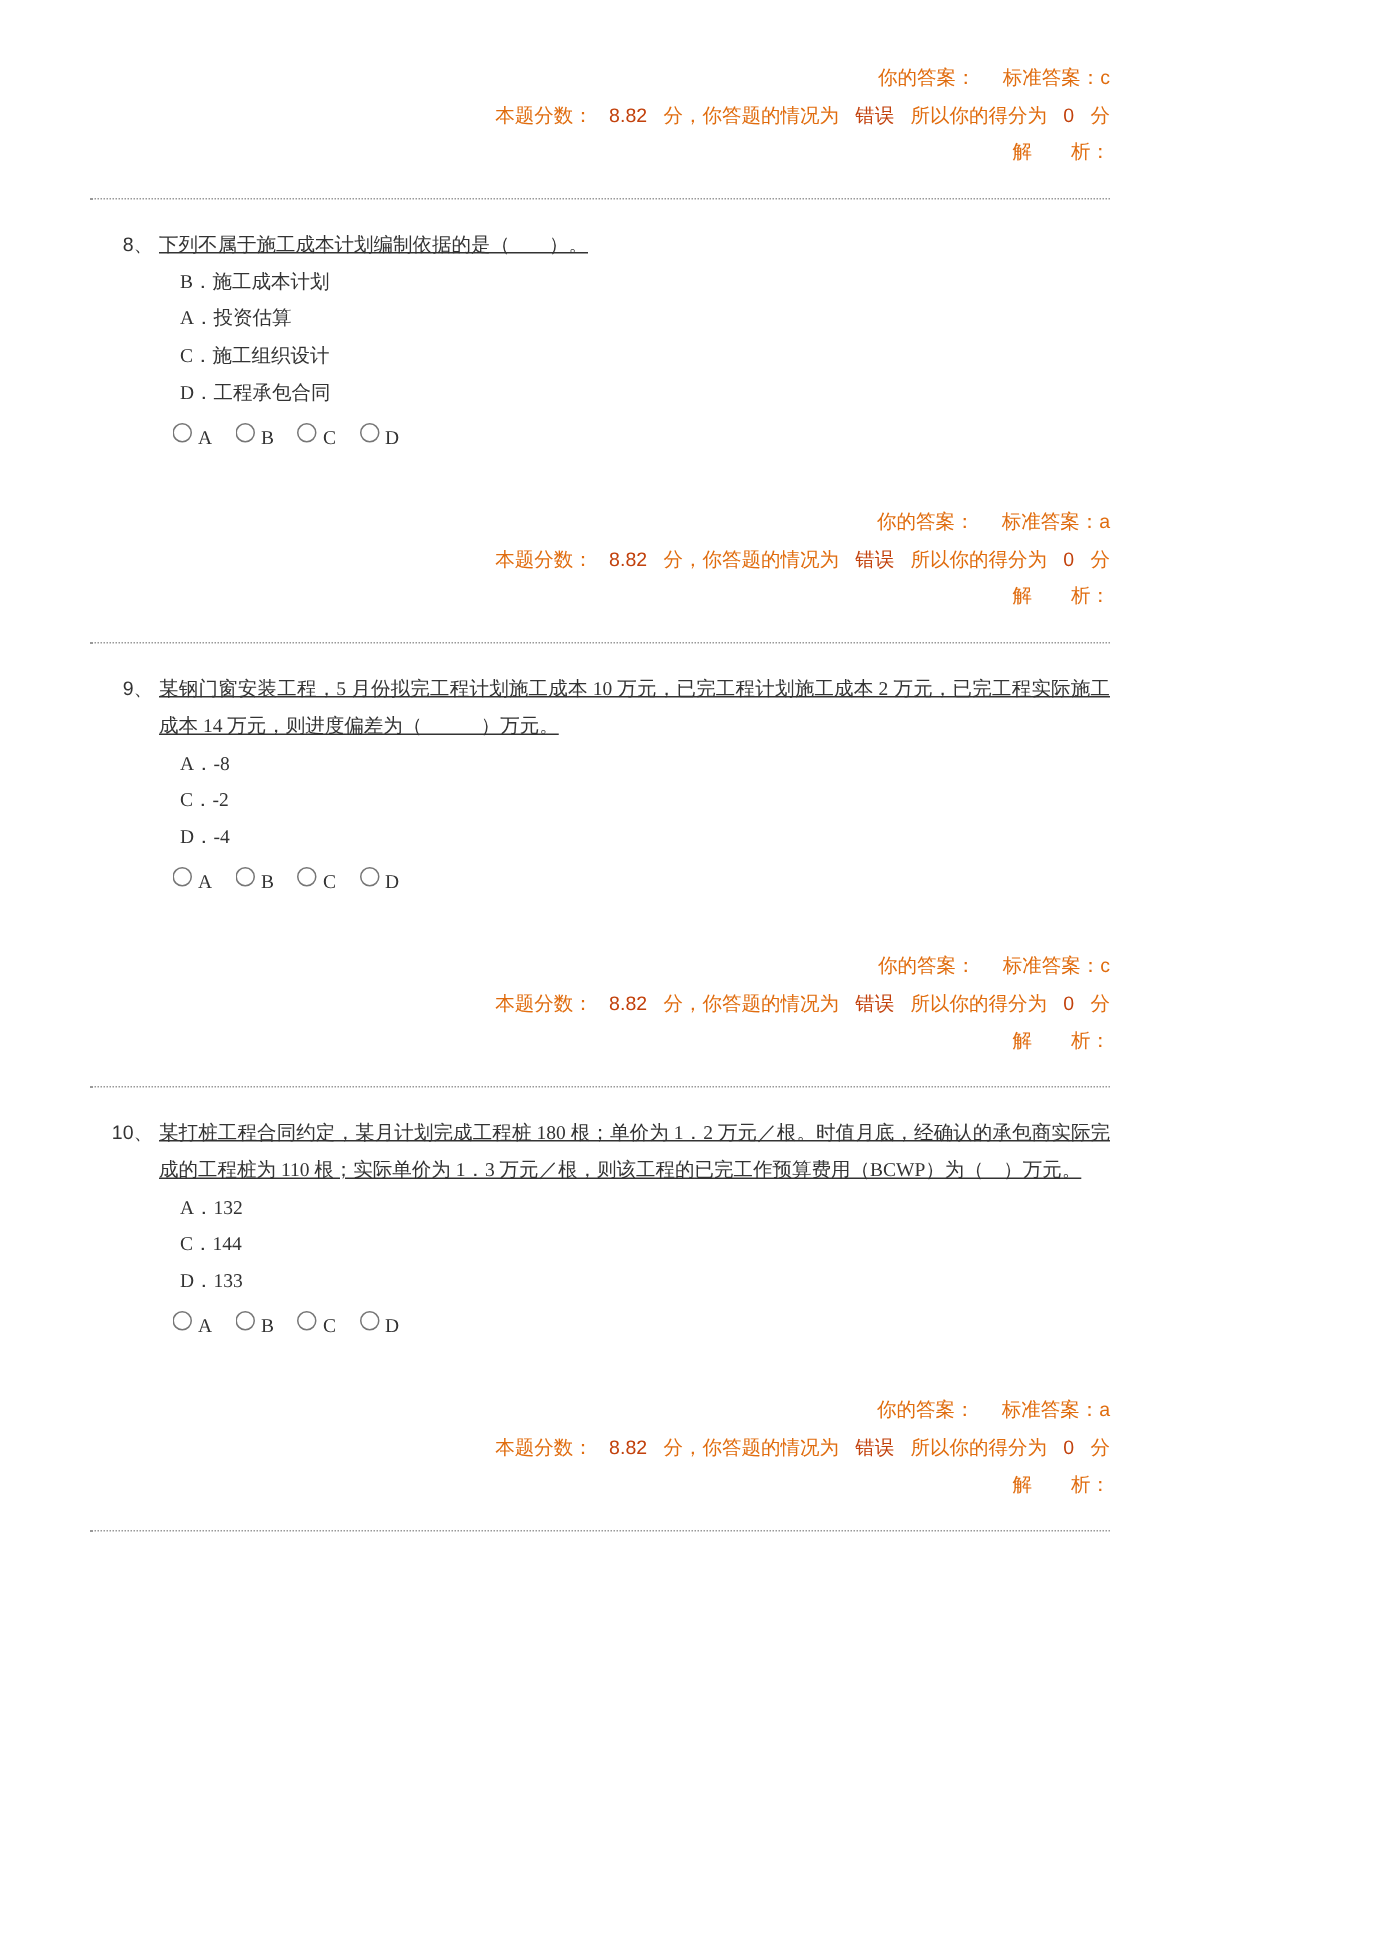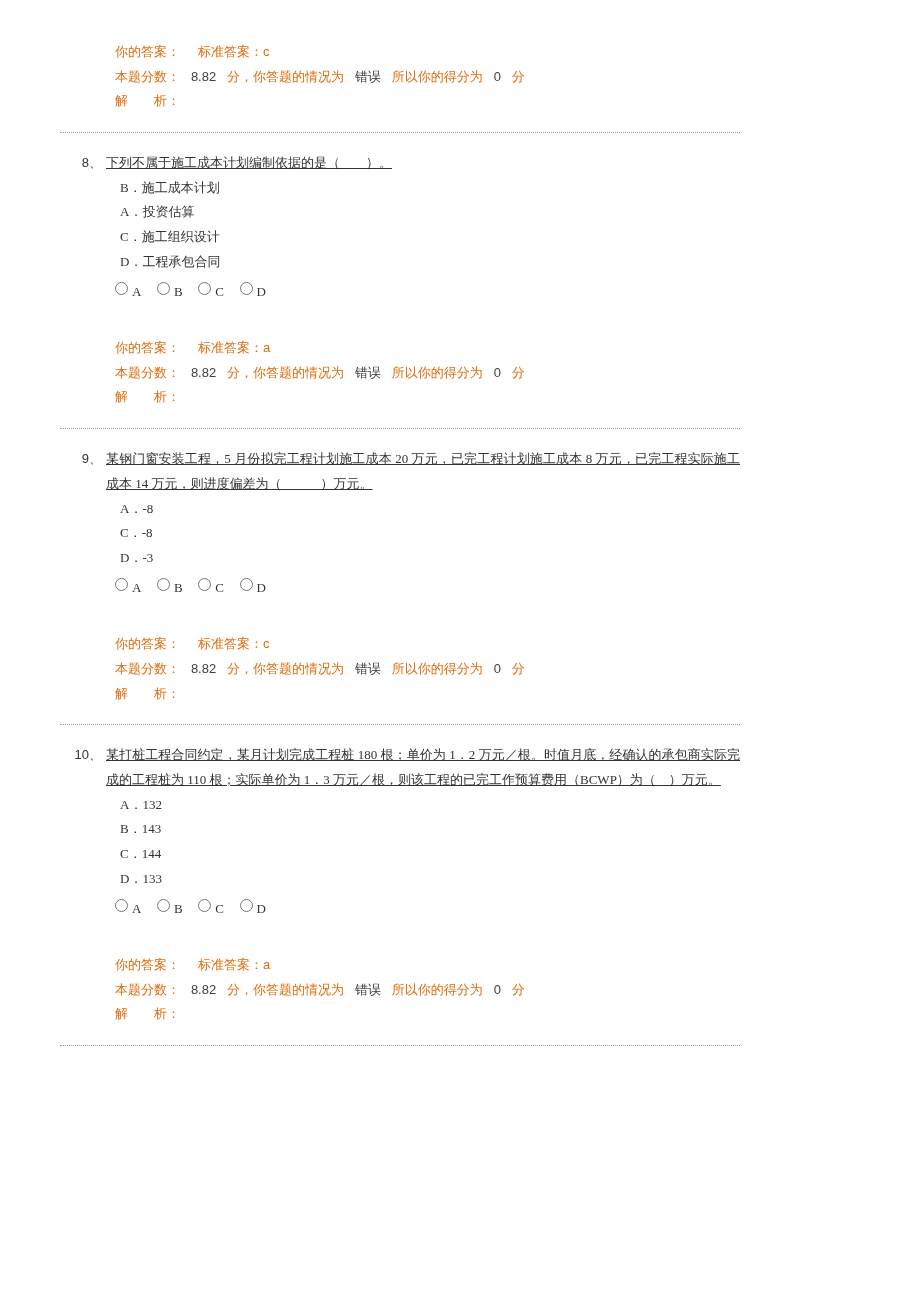--- a/index.html
+++ b/index.html
@@ -69,25 +69,26 @@
       position: relative;
       top: 3px;
     }
     .feedback {
       padding-left: 55px;
     }
     .orange {
       color: #e06c0e;
     }
     .blackish {
-      color: #404040;
+      color: #c2410c;
     }
     .fb-line {
       margin: 0;
       line-height: 1.9;
+      text-align: right;
     }
   </style>
 </head>
 <body>
 
 <div class="feedback-only-block">
   <div class="feedback">
     <p class="fb-line">
       <span class="orange">你的答案：</span>
       <span>&nbsp;&nbsp;&nbsp;</span>
@@ -155,26 +156,26 @@
     </p>
     <p class="fb-line">
       <span class="orange">解　　析：</span>
     </p>
   </div>
 </div>
 
 <div class="question-block">
   <div class="q-header">
     <span class="q-number">9、</span>
-    <span class="q-stem">某钢门窗安装工程，5 月份拟完工程计划施工成本 20 万元，已完工程计划施工成本 8 万元，已完工程实际施工成本 14 万元，则进度偏差为（　　　）万元。</span>
+    <span class="q-stem">某钢门窗安装工程，5 月份拟完工程计划施工成本 10 万元，已完工程计划施工成本 2 万元，已完工程实际施工成本 14 万元，则进度偏差为（　　　）万元。</span>
   </div>
   <div class="options">
     <p class="opt-line">A．-8</p>
-    <p class="opt-line">C．-8</p>
-    <p class="opt-line">D．-3</p>
+    <p class="opt-line">C．-2</p>
+    <p class="opt-line">D．-4</p>
   </div>
   <div class="radio-row">
     <span class="radio-group"><input type="radio" name="q9" style=""><span class="radio-label">A</span></span>
     <span class="radio-group"><input type="radio" name="q9" style=""><span class="radio-label">B</span></span>
     <span class="radio-group"><input type="radio" name="q9" style=""><span class="radio-label">C</span></span>
     <span class="radio-group"><input type="radio" name="q9" style=""><span class="radio-label">D</span></span>
   </div>
   <br>
   <div class="feedback">
     <p class="fb-line">
@@ -203,21 +204,20 @@
   </div>
 </div>
 
 <div class="question-block">
   <div class="q-header">
     <span class="q-number">10、</span>
     <span class="q-stem">某打桩工程合同约定，某月计划完成工程桩 180 根；单价为 1．2 万元／根。时值月底，经确认的承包商实际完成的工程桩为 110 根；实际单价为 1．3 万元／根，则该工程的已完工作预算费用（BCWP）为（　）万元。</span>
   </div>
   <div class="options">
     <p class="opt-line">A．132</p>
-    <p class="opt-line">B．143</p>
     <p class="opt-line">C．144</p>
     <p class="opt-line">D．133</p>
   </div>
   <div class="radio-row">
     <span class="radio-group"><input type="radio" name="q10" style=""><span class="radio-label">A</span></span>
     <span class="radio-group"><input type="radio" name="q10" style=""><span class="radio-label">B</span></span>
     <span class="radio-group"><input type="radio" name="q10" style=""><span class="radio-label">C</span></span>
     <span class="radio-group"><input type="radio" name="q10" style=""><span class="radio-label">D</span></span>
   </div>
   <br>

